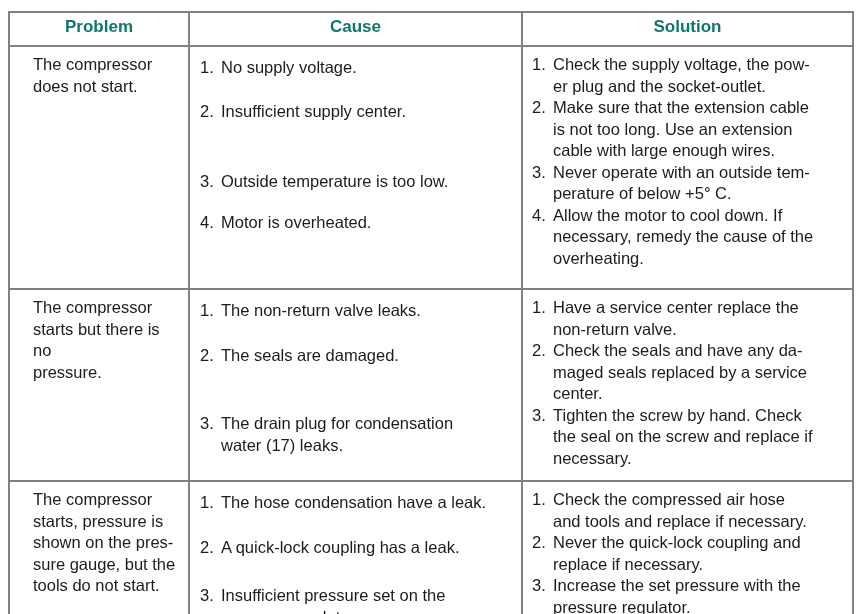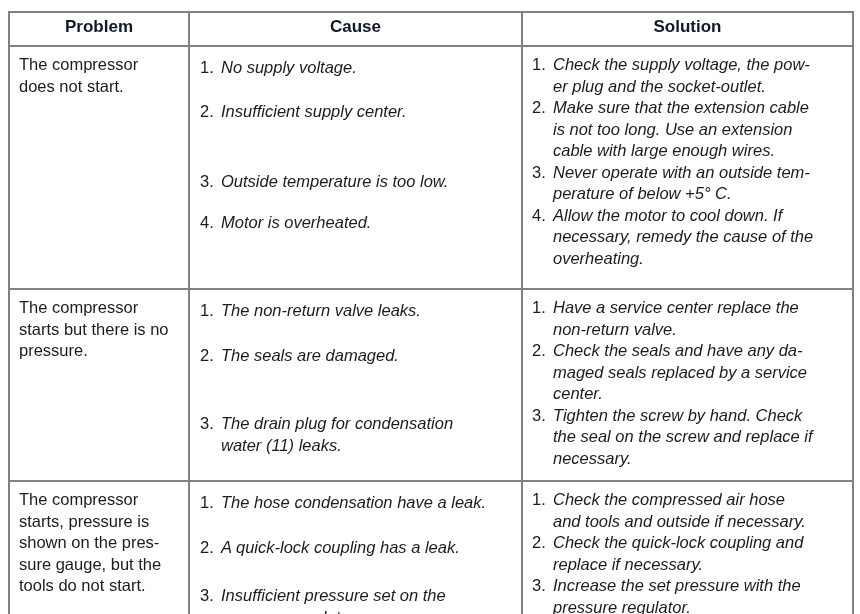--- a/index.html
+++ b/index.html
@@ -28,32 +28,32 @@
     vertical-align: top;
     font-size: 16.5px;
     line-height: 21.5px;
   }
   th {
     height: 27px;
     font-size: 17px;
     font-weight: bold;
     text-align: center;
     padding: 3px 2px 2px 2px;
-    color: #0f172a;
+    color: #0f766e;
   }
   tr.r1 td { height: 231px; }
   tr.r2 td { height: 180px; }
   tr.r3 td { height: 140px; }
   td.problem-cell { padding: 7px 6px 0 9px; }
   td.cause-cell   { padding: 10px 6px 0 10px; }
   td.solution-cell{ padding: 7px 4px 0 9px; }
-  .pre { white-space: pre-line; }
+  .pre { white-space: pre-line; margin-left: 14px; }
   .item { display: flex; }
   .item .num { flex: 0 0 21px; }
-  .item .txt { flex: 1; white-space: pre-line; font-style: italic; }
+  .item .txt { flex: 1; white-space: pre-line; }
   
   tr.r1 td.cause-cell .item:nth-child(1) { margin-bottom: 22px; }
   tr.r1 td.cause-cell .item:nth-child(2) { margin-bottom: 49px; }
   tr.r1 td.cause-cell .item:nth-child(3) { margin-bottom: 19px; }
   tr.r2 td.cause-cell .item:nth-child(1) { margin-bottom: 23px; }
   tr.r2 td.cause-cell .item:nth-child(2) { margin-bottom: 47px; }
   tr.r3 td.cause-cell .item:nth-child(1) { margin-bottom: 23px; }
   tr.r3 td.cause-cell .item:nth-child(2) { margin-bottom: 27px; }
 </style>
 </head>
@@ -135,21 +135,21 @@
             <span class="num">1.</span>
             <span class="txt">The non-return valve leaks.</span>
           </div>
           <div class="item">
             <span class="num">2.</span>
             <span class="txt">The seals are damaged.</span>
           </div>
           <div class="item">
             <span class="num">3.</span>
             <span class="txt">The drain plug for condensation
-water (11) leaks.</span>
+water (17) leaks.</span>
           </div>
         </td>
         <td class="solution-cell">
           <div class="item">
             <span class="num">1.</span>
             <span class="txt">Have a service center replace the
 non-return valve.</span>
           </div>
           <div class="item">
             <span class="num">2.</span>
@@ -186,25 +186,25 @@
           <div class="item">
             <span class="num">3.</span>
             <span class="txt">Insufficient pressure set on the
 pressure regulator.</span>
           </div>
         </td>
         <td class="solution-cell">
           <div class="item">
             <span class="num">1.</span>
             <span class="txt">Check the compressed air hose
-and tools and outside if necessary.</span>
-          </div>
-          <div class="item">
-            <span class="num">2.</span>
-            <span class="txt">Check the quick-lock coupling and
+and tools and replace if necessary.</span>
+          </div>
+          <div class="item">
+            <span class="num">2.</span>
+            <span class="txt">Never the quick-lock coupling and
 replace if necessary.</span>
           </div>
           <div class="item">
             <span class="num">3.</span>
             <span class="txt">Increase the set pressure with the
 pressure regulator.</span>
           </div>
         </td>
       </tr>
 

